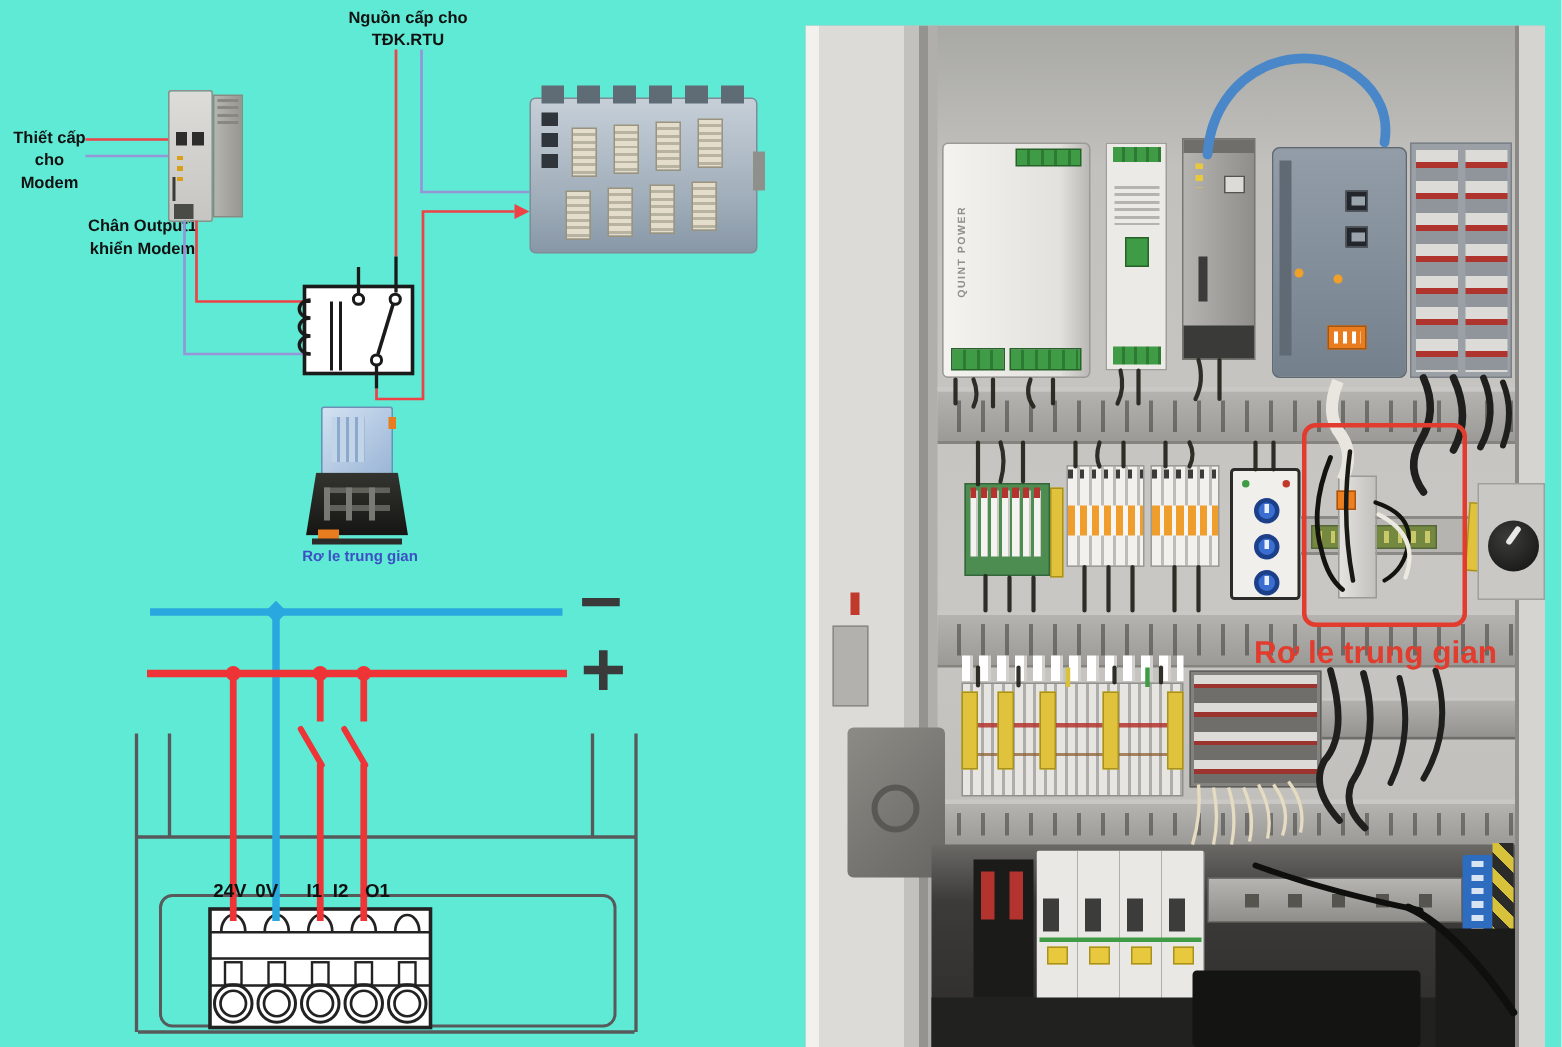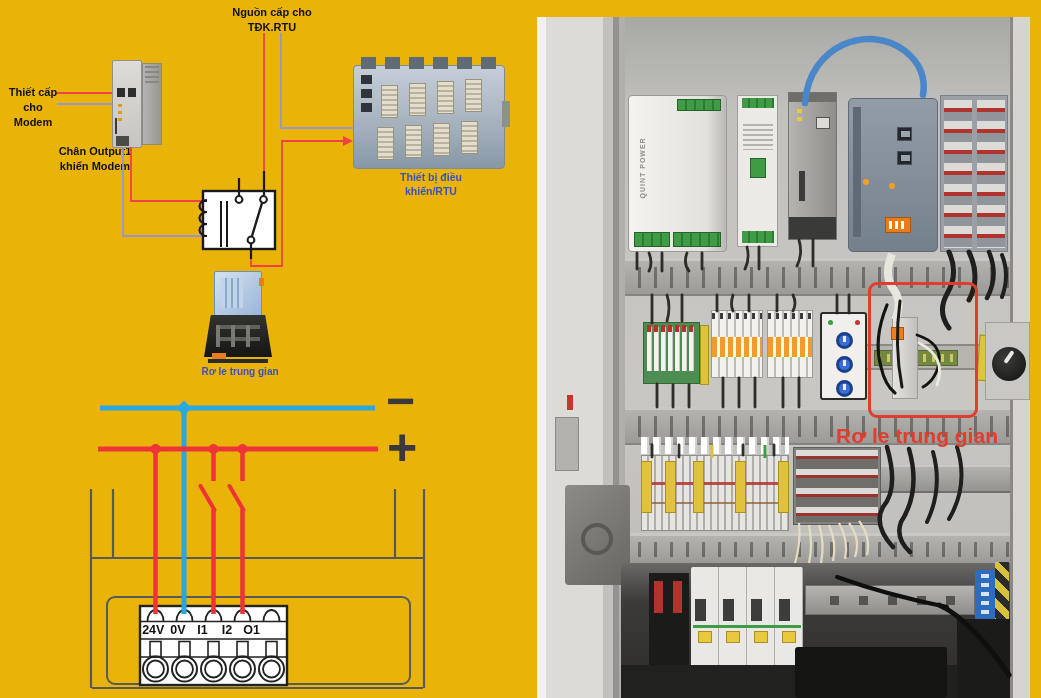--- a/index.html
+++ b/index.html
@@ -1,18 +1,18 @@
 <!DOCTYPE html>
 <html><head>
 <meta charset="utf-8">
 <style>
   * { margin:0; padding:0; box-sizing:border-box; }
   html,body { background:#ffffff; }
   #app {
-    position:relative; width:1041px; height:698px; background:#eab308;
+    position:relative; width:1041px; height:698px; background:#5eead4;
     font-family:"Liberation Sans","DejaVu Sans",sans-serif; overflow:hidden;
   }
   .abs { position:absolute; }
   .lbl { position:absolute; color:#111; font-weight:bold; font-size:11px; line-height:1.35; text-align:center; }
   .lbl-blue { color:#3c50c4; }
   .sign { position:absolute; color:#3a3a3a; font-weight:800; line-height:1; }
   svg { position:absolute; left:0; top:0; }
 
   
   .modem { left:112px; top:60px; width:50px; height:88px; }
@@ -189,21 +189,20 @@
     <div>TĐK.RTU</div>
   </div>
   <div class="lbl" style="left:4px; top:85px; width:58px;">
     <div>Thiết cấp</div>
     <div>cho Modem</div>
   </div>
   <div class="lbl" style="left:54px; top:144px; width:82px;">
     <div>Chân Output1</div>
     <div>khiển Modem</div>
   </div>
-  <div class="lbl lbl-blue" style="left:374px; top:170px; width:114px; font-size:10.5px;">Thiết bị điều khiển/RTU</div>
   <div class="lbl lbl-blue" style="left:200px; top:365px; width:80px; font-size:10px;">Rơ le trung gian</div>
 
   <div class="sign" style="left:386px; top:376px; font-size:50px;">−</div>
   <div class="sign" style="left:387px; top:421px; font-size:52px;">+</div>
 
   <div class="abs modem">
     <div class="front"></div>
     <div class="side"></div>
     <div class="vent"></div>
     <div class="ports"></div>
@@ -308,24 +307,24 @@
       <path d="M155.5,449 V614" stroke="#ee3436" stroke-width="4.5"></path>
       <path d="M213.5,449 V481" stroke="#ee3436" stroke-width="4.5"></path>
       <path d="M200.5,486 L214.5,510" stroke="#ee3436" stroke-width="4" stroke-linecap="round"></path>
       <path d="M213.5,509 V614" stroke="#ee3436" stroke-width="4.5"></path>
       <path d="M242.5,449 V481" stroke="#ee3436" stroke-width="4.5"></path>
       <path d="M229.5,486 L243.5,510" stroke="#ee3436" stroke-width="4" stroke-linecap="round"></path>
       <path d="M242.5,509 V614" stroke="#ee3436" stroke-width="4.5"></path>
     </g>
   </svg>
 
-  <div class="abs" style="left:141px; top:623px; width:123px; display:flex; z-index:4;">
+  <div class="abs" style="left:141px; top:587px; width:123px; display:flex; z-index:4;">
     <div style="flex:1; text-align:center; font-weight:bold; font-size:12.5px; color:#111;">24V</div>
     <div style="flex:1; text-align:center; font-weight:bold; font-size:12.5px; color:#111;">0V</div>
-    <div style="flex:1; text-align:center; font-weight:bold; font-size:12.5px; color:#111;">I1</div>
+    <div style="flex:1; text-align:right; font-weight:bold; font-size:12.5px; color:#111;">I1</div>
     <div style="flex:1; text-align:center; font-weight:bold; font-size:12.5px; color:#111;">I2</div>
     <div style="flex:1; text-align:center; font-weight:bold; font-size:12.5px; color:#111;">O1</div>
   </div>
 
   <div class="abs photo">
     <div class="interior"></div>
     <div class="door"></div>
     <div class="rwall"></div>
     <div class="latch"></div>
     <div class="reddot"></div>

